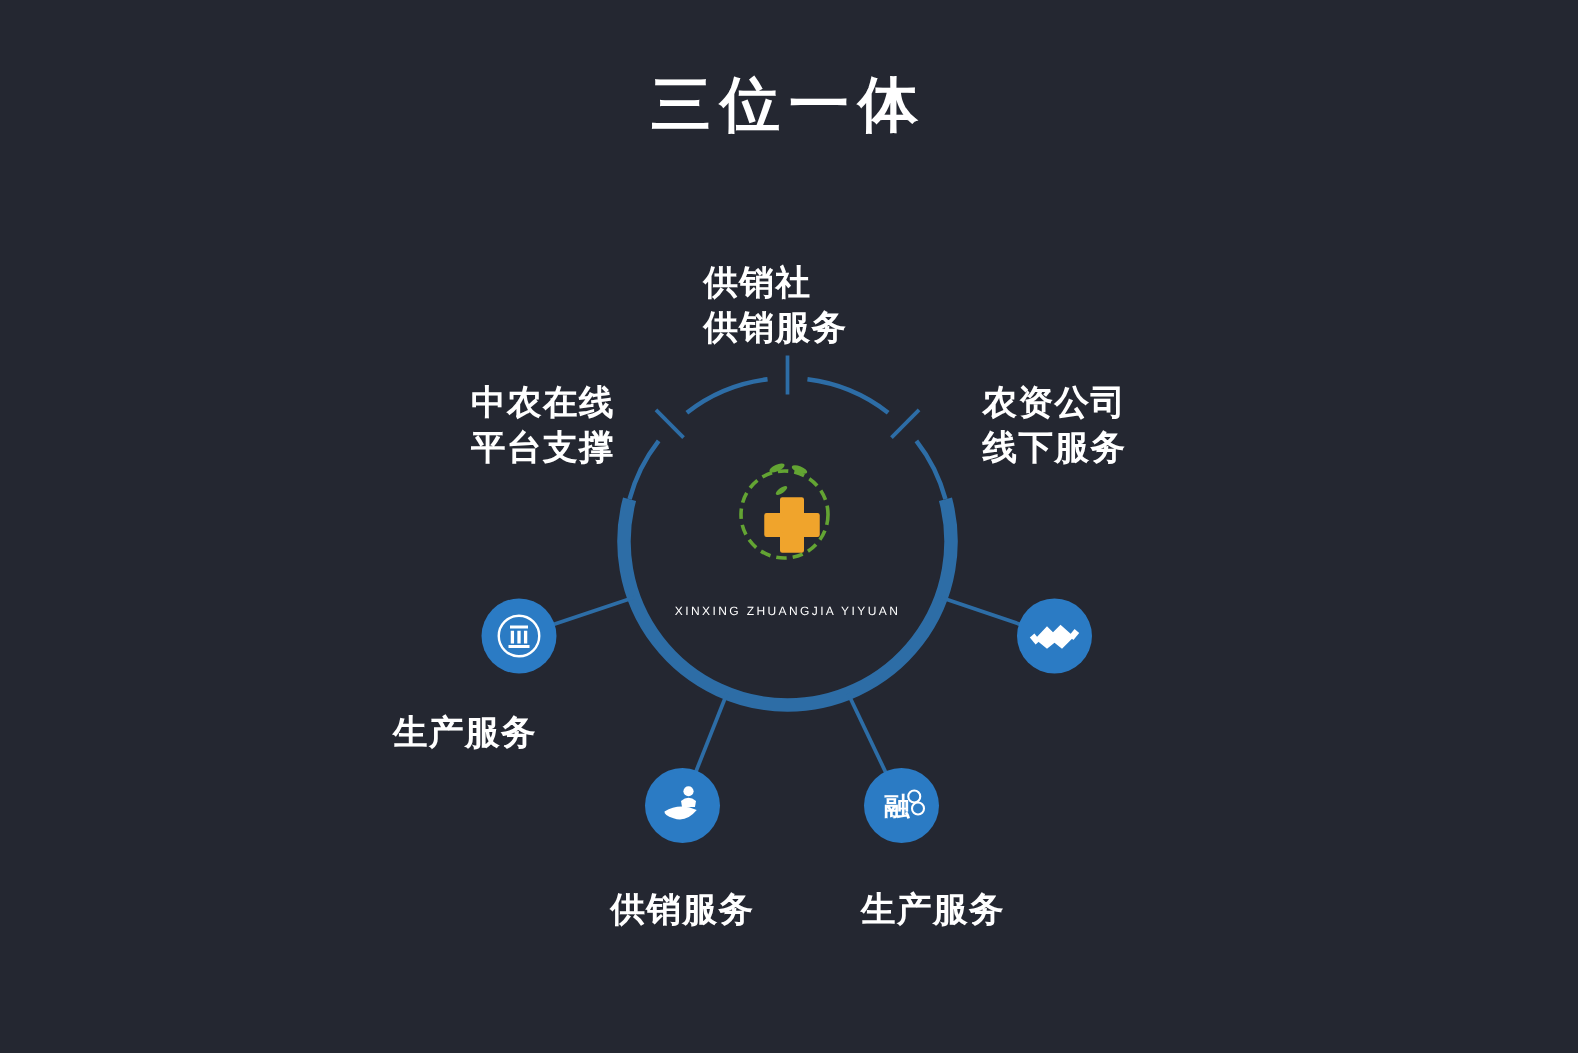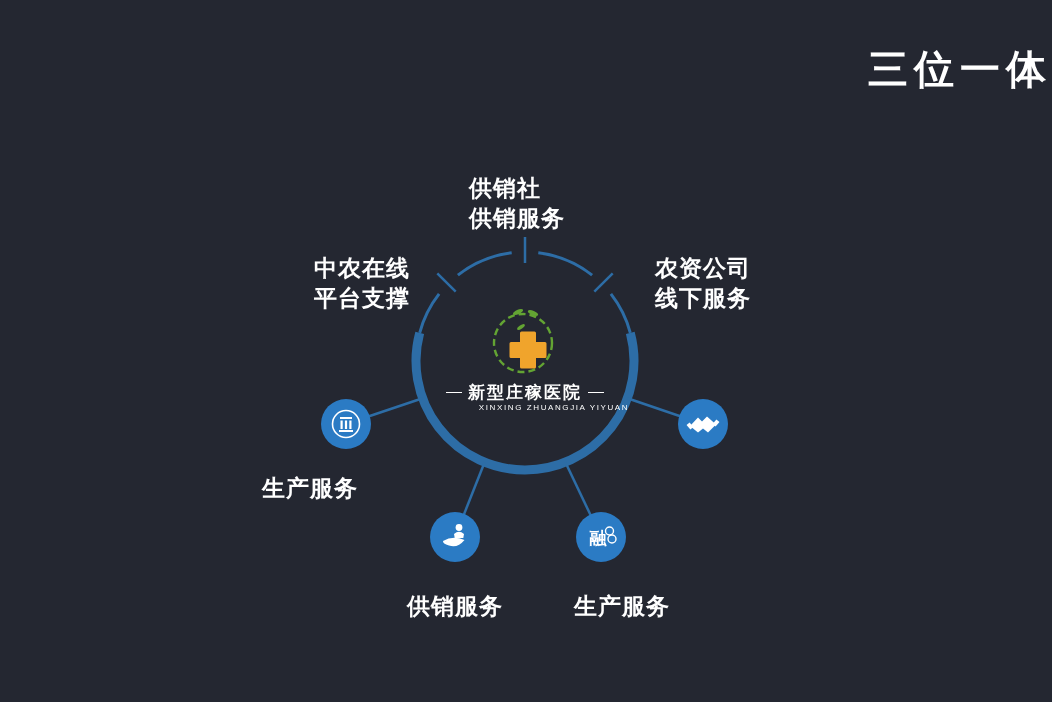--- a/index.html
+++ b/index.html
@@ -4,38 +4,38 @@
 <style>
   html,body { margin:0; padding:0; background:#242731; }
   .stage {
     position:relative; width:1052px; height:702px; overflow:hidden;
     background:#242731;
     font-family:"Liberation Sans", sans-serif;
   }
   .layer { position:absolute; left:0; top:0; }
   .title {
     position:absolute; top:42px; left:0; width:100%;
-    text-align:right; color:#ffffff; font-size:40px; font-weight:600;
+    text-align:center; color:#ffffff; font-size:40px; font-weight:600;
     letter-spacing:6px;
   }
   .node-label {
     position:absolute; transform:translateX(-50%);
     color:#ffffff; font-size:23px; font-weight:700;
     line-height:30px; white-space:nowrap;
     letter-spacing:1px;
   }
   .center-name {
     position:absolute; left:525px; top:381px; transform:translateX(-50%);
     display:flex; align-items:center; gap:6px;
     color:#ffffff; font-size:17px; font-weight:700; letter-spacing:2px;
     white-space:nowrap;
   }
   .hline { display:inline-block; width:16px; height:1px; background:#ffffff; }
   .center-sub {
-    position:absolute; left:554px; top:403px; transform:translateX(-50%);
+    position:absolute; left:525px; top:403px; transform:translateX(-50%);
     color:#ffffff; font-size:8px; font-weight:400; letter-spacing:1.6px;
     white-space:nowrap;
   }
 </style>
 </head>
 <body>
 
 <div class="stage">
 
   <div class="title">三位一体</div>
@@ -99,25 +99,20 @@
     <g transform="translate(601,537)">
       <circle r="25" fill="#2b7bc4"></circle>
       <g>
         <circle cx="8.5" cy="-6" r="4" fill="none" stroke="#ffffff" stroke-width="1.4"></circle>
         <circle cx="11" cy="2" r="4" fill="none" stroke="#ffffff" stroke-width="1.4"></circle>
         <text x="-3" y="6.5" font-size="17" font-weight="bold" fill="#ffffff" text-anchor="middle">融</text>
       </g>
     </g>
   </svg>
 
-  <div class="center-name">
-    <span class="hline"></span>
-    <span>新型庄稼医院</span>
-    <span class="hline"></span>
-  </div>
   <div class="center-sub">XINXING ZHUANGJIA YIYUAN</div>
 
   <div class="node-label" style="left:517px; top:173px">
     <div>供销社</div>
     <div>供销服务</div>
   </div>
 
   <div class="node-label" style="left:703px; top:253px">
     <div>农资公司</div>
     <div>线下服务</div>

